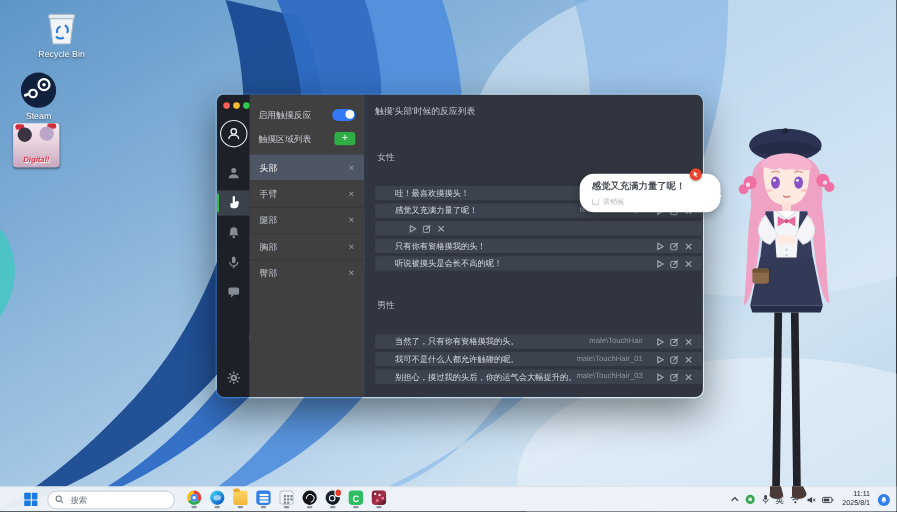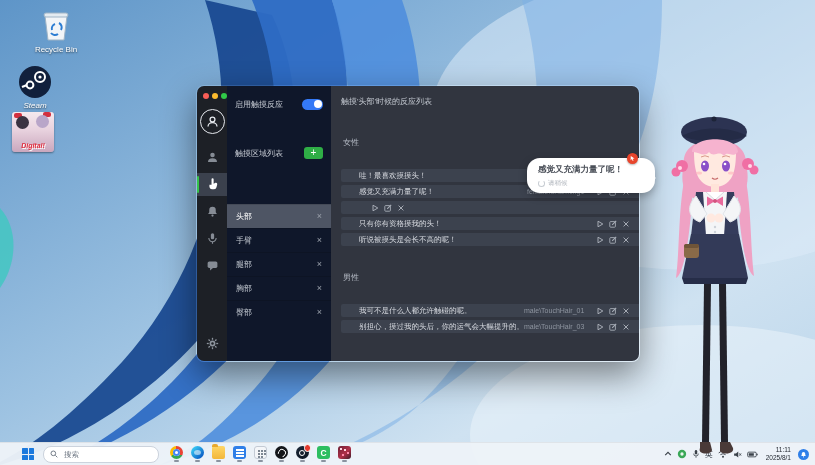--- a/index.html
+++ b/index.html
@@ -7,21 +7,21 @@
           font-family:"Liberation Sans",sans-serif;-webkit-font-smoothing:antialiased;}
 
   
   .wallpaper{position:absolute;inset:0;z-index:0;}
 
   
   .dicon{position:absolute;width:58px;text-align:center;z-index:2;cursor:default;}
   .dicon .glyph{width:36px;height:36px;margin:0 auto;display:flex;align-items:center;justify-content:center;}
   .dicon .lbl{font-size:8px;color:#fff;text-shadow:0 1px 2px rgba(0,0,0,.65);margin-top:2px;line-height:1.1;}
   #icon-recycle{left:6px;top:8px;margin-left:21px;}
-  #icon-steam{left:6px;top:64px;font-style:italic;}
+  #icon-steam{left:6px;top:64px;}
   #icon-game{left:4px;top:112px;}
   .gameart{width:42px;height:40px;margin:0 auto;border-radius:3px;position:relative;overflow:hidden;
            background:linear-gradient(180deg,#f5e9ee 0%,#e8d2de 45%,#caa7bd 100%);box-shadow:0 1px 2px rgba(0,0,0,.4);}
   .gameart .h1{position:absolute;left:4px;top:4px;width:13px;height:13px;border-radius:50%;background:#3a3342;}
   .gameart .h2{position:absolute;right:5px;top:3px;width:13px;height:13px;border-radius:50%;background:#b9a6c9;}
   .gameart .bow1{position:absolute;left:2px;top:1px;width:8px;height:5px;background:#d22f3e;border-radius:2px;}
   .gameart .bow2{position:absolute;right:3px;top:0px;width:8px;height:5px;background:#d22f3e;border-radius:2px;}
   .gameart .ttl{position:absolute;left:0;right:0;bottom:3px;font-size:7px;font-weight:bold;font-style:italic;
                 color:#e03040;text-shadow:1px 1px 0 #fff;}
 
@@ -36,28 +36,28 @@
   .avatar{width:23px;height:23px;border-radius:50%;border:1.6px solid #e4e7ec;margin-top:10px;margin-bottom:12px;
           display:flex;align-items:center;justify-content:center;}
   .railnav{display:flex;flex-direction:column;width:100%;align-items:center;gap:4px;}
   .railbtn{width:100%;height:23px;display:flex;align-items:center;justify-content:center;position:relative;}
   .railbtn svg{opacity:.75;}
   .railbtn.active{background:#3b414d;}
   .railbtn.active svg{opacity:1;}
   .railbtn.active::before{content:"";position:absolute;left:0;top:3px;bottom:3px;width:2px;background:#35c24a;border-radius:1px;}
   .gearbtn{margin-top:auto;margin-bottom:9px;opacity:.8;}
 
-  .panel-left{width:104px;flex:0 0 104px;background:#0f172a;color:#c9ced6;display:flex;flex-direction:column;gap:27px;}
+  .panel-left{width:104px;flex:0 0 104px;background:#404040;color:#c9ced6;display:flex;flex-direction:column;}
   .prow{height:22px;display:flex;align-items:center;justify-content:space-between;padding:0 8px;}
   .prow.first{margin-top:7px;}
   .toggle{width:21px;height:11px;border-radius:6px;background:#3479f6;position:relative;flex:0 0 auto;}
   .toggle::after{content:"";position:absolute;right:1.5px;top:1.5px;width:8px;height:8px;border-radius:50%;background:#fff;}
   .addbtn{width:19px;height:12px;border-radius:3px;background:#2fae46;color:#fff;display:flex;align-items:center;
           justify-content:center;font-size:10px;line-height:1;}
-  .area-list{margin-top:13px;}
+  .area-list{margin-top:3px;}
   .area-item{height:23px;display:flex;align-items:center;justify-content:space-between;padding:0 9px;color:#c2c8d0;
              border-top:1px solid rgba(0,0,0,.12);}
   .area-item.selected{background:#4e5564;color:#fff;}
   .xmark{color:#9aa1ab;font-size:9px;line-height:1;}
 
   .panel-right{flex:1;background:#31353f;padding:8px 10px 0 10px;display:flex;flex-direction:column;gap:16px;}
   .rtitle{color:#c4c9d1;margin:2px 0 12px 0;}
   .section-head{display:flex;align-items:center;justify-content:space-between;color:#b6bcc6;margin:2px 2px 5px 2px;}
   .section-add{font-size:11px;color:#d0d4db;line-height:1;}
   .rrow{height:13px;background:#3c424e;border-radius:2px;display:flex;align-items:center;padding:0 18px;margin-bottom:3px;}
@@ -403,20 +403,41 @@
     </span>
   </div>
 
 </div>
 
       <div class="section-head male-block">
         <span>男性</span>
         <span class="section-add">+</span>
       </div>
       <div>
+  <div class="rrow">
+    <span class="rtext">当然了，只有你有资格摸我的头。</span>
+    <span class="rtag">male\TouchHair</span>
+    <span class="ricon">
+      <svg width="8" height="8" viewBox="0 0 10 10">
+                <path d="M2.5,1.5 L8.5,5 L2.5,8.5 Z" fill="none" stroke="#aab0b9" stroke-width="1.2"></path>
+              </svg>
+    </span>
+    <span class="ricon">
+      <svg width="8" height="8" viewBox="0 0 10 10">
+                <rect x="1" y="2" width="7" height="7" rx="1" fill="none" stroke="#aab0b9" stroke-width="1.1"></rect>
+                <line x1="4" y1="6" x2="9" y2="1" stroke="#aab0b9" stroke-width="1.3"></line>
+              </svg>
+    </span>
+    <span class="ricon">
+      <svg width="8" height="8" viewBox="0 0 10 10">
+                <line x1="2" y1="2" x2="8" y2="8" stroke="#aab0b9" stroke-width="1.2"></line>
+                <line x1="8" y1="2" x2="2" y2="8" stroke="#aab0b9" stroke-width="1.2"></line>
+              </svg>
+    </span>
+  </div>
 
   <div class="rrow">
     <span class="rtext">我可不是什么人都允许触碰的呢。</span>
     <span class="rtag">male\TouchHair_01</span>
     <span class="ricon">
       <svg width="8" height="8" viewBox="0 0 10 10">
                 <path d="M2.5,1.5 L8.5,5 L2.5,8.5 Z" fill="none" stroke="#aab0b9" stroke-width="1.2"></path>
               </svg>
     </span>
     <span class="ricon">

